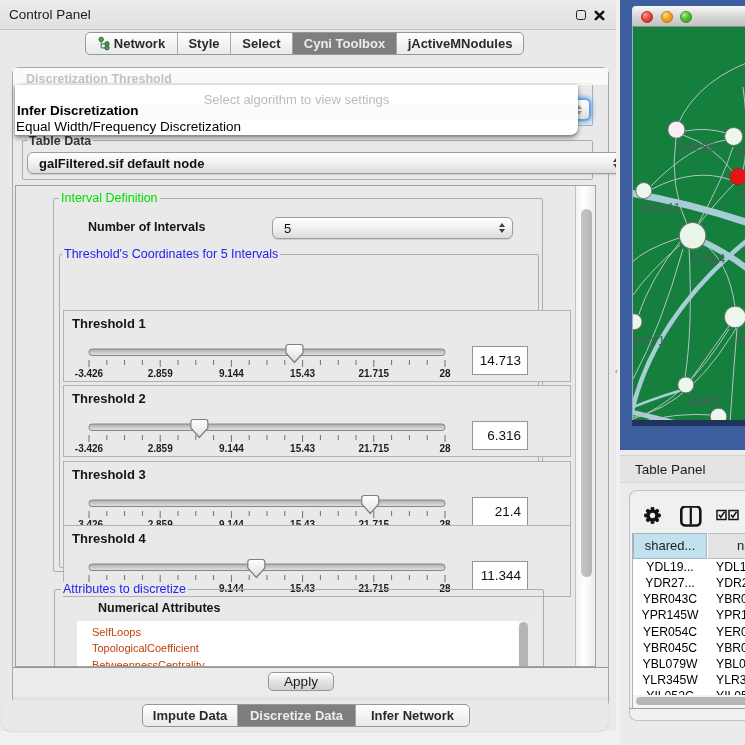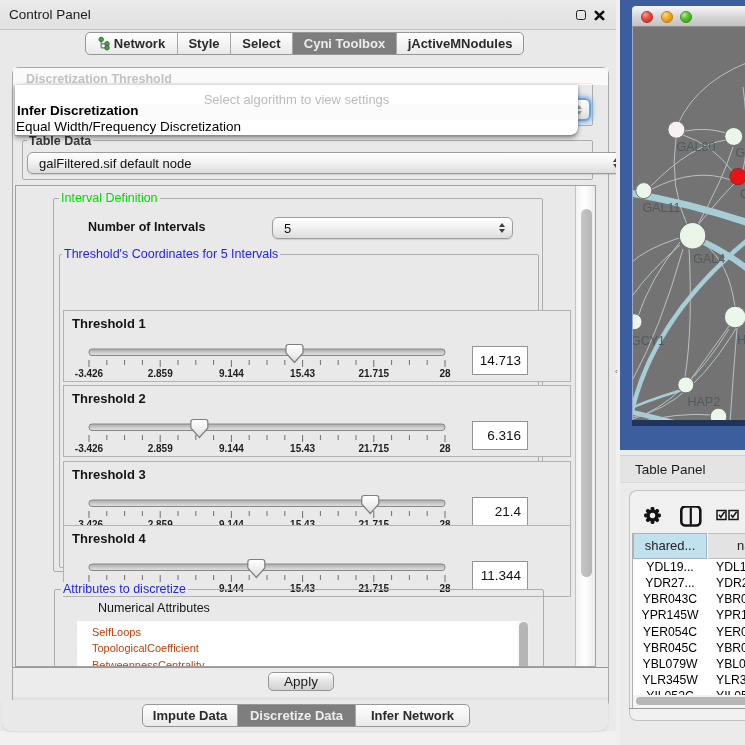--- a/index.html
+++ b/index.html
@@ -60,21 +60,21 @@
 <div class="group" style="left:22px;top:83px;width:571px;height:43px;"></div>
 <div class="combo" style="left:27px;top:98px;width:564px;height:23px;border:2px solid #6ba3e2;box-shadow:0 0 4px 1.5px #79b0e8;">
   <div class="ar">
       <div class="arr-up" style="border-bottom-color:#9a9a9a;"></div>
       <div class="arr-dn" style="border-top-color:#9a9a9a;"></div>
     </div>
 </div>
 
 <div class="group" style="left:22px;top:140px;width:571px;height:40px;"></div>
 <div class="gtitle" style="left:27px;top:134px;font-weight:bold;color:#383838;">Table Data</div>
-<div class="combo" style="left:27px;top:152px;width:600px;height:22px;line-height:21px;">
+<div class="combo" style="left:27px;top:152px;width:600px;height:22px;line-height:21px;font-weight:bold;">
   <span style="margin-left:11px;">galFiltered.sif default node</span>
   <div class="ar">
       <div class="arr-up"></div>
       <div class="arr-dn"></div>
     </div>
 </div>
 
 <div class="viewport">
 
   <div style="position:absolute;left:0;top:0;width:561px;height:482px;">
@@ -285,21 +285,21 @@
           <text x="381.00" y="65.5" text-anchor="middle" font-size="10" font-weight="bold" fill="#1d1d1d">28</text>
 <g transform="translate(192.32,33)">
             <path d="M -6 0.5 h 12 q 2.5 0 2.5 2.5 v 6 l -8.5 9.5 l -8.5 -9.5 v -6 q 0 -2.5 2.5 -2.5 z" fill="url(#th4)" stroke="#7e7e7e" stroke-width="1.2"></path>
           </g>
 </svg>
 <div class="tval">11.344</div>
 </div>
 
     <div class="group" style="left:38px;top:403px;width:490px;height:90px;"></div>
     <div class="gtitle" style="left:45px;top:396px;color:#2222ee;">Attributes to discretize</div>
-    <div class="abs" style="left:45px;top:415px;font-size:12.5px;font-weight:normal;color:#141414;padding-left:37px;">Numerical Attributes</div>
+    <div class="abs" style="left:45px;top:415px;font-size:12.5px;font-weight:bold;color:#141414;padding-left:37px;">Numerical Attributes</div>
     <div class="abs" style="left:61px;top:435px;width:452px;height:47px;background:#fff;">
       <div style="position:absolute;left:15px;top:3px;font-size:11px;color:#c2410c;line-height:16.3px;">SelfLoops<br>TopologicalCoefficient<br>BetweennessCentrality</div>
       <div style="position:absolute;right:0;top:0;width:12px;height:47px;background:linear-gradient(90deg,#fdfdfd,#ececec);">
         <div style="position:absolute;left:1.5px;top:1px;width:9px;height:60px;background:#b5b5b5;border-radius:5px;"></div>
       </div>
     </div>
   </div>
 
   <div style="position:absolute;right:0;top:0;width:20px;height:482px;background:linear-gradient(90deg,#f2f2f2,#ffffff 45%,#eaeaea);border-left:1px solid #c2c2c2;">
     <div style="position:absolute;left:5px;top:23px;width:10.5px;height:368px;background:linear-gradient(90deg,#c6c6c6,#b5b5b5);border-radius:6px;"></div>
@@ -350,21 +350,21 @@
           <stop offset="0.45" stop-color="#58c234"></stop>
           <stop offset="1" stop-color="#3b9a18"></stop>
         </radialGradient>
     </defs>
     <circle cx="15" cy="11" r="5.6" fill="url(#rg)" stroke="#a02d22" stroke-width="0.8"></circle>
     <circle cx="35" cy="11" r="5.6" fill="url(#og)" stroke="#ad7a13" stroke-width="0.8"></circle>
     <circle cx="54" cy="11" r="5.6" fill="url(#gg)" stroke="#3e8a1d" stroke-width="0.8"></circle>
   </svg>
 </div>
 
-<div class="abs" style="left:632px;top:27px;width:113px;height:393px;background:#737373;overflow:hidden;border-left:1px solid #9eabc4;">
+<div class="abs" style="left:632px;top:27px;width:113px;height:393px;background:#15803d;overflow:hidden;border-left:1px solid #9eabc4;">
   <svg width="113" height="393" viewBox="0 0 113 393">
     <g stroke-width="1">
         <path d="M -3 166 Q 55 176 116 196" stroke="#a7cdd6" stroke-width="7" fill="none"></path>
         <path d="M 60 210 Q 92 224 116 243" stroke="#a7cdd6" stroke-width="6" fill="none"></path>
         <path d="M 116 212 Q 20 290 -2 388" stroke="#a7cdd6" stroke-width="4.5" fill="none"></path>
         <path d="M -2 385 Q 25 391 62 401" stroke="#a7cdd6" stroke-width="5" fill="none"></path>
         <path d="M 0 380 Q 30 368 60 360" stroke="#a7cdd6" stroke-width="2.5" fill="none"></path>
         <path d="M 0 390 Q 60 380 112 286" stroke="#b9c1c5" stroke-width="1" fill="none"></path>
         <path d="M 130 30 Q 66 50 45 97" stroke="#b9c1c5" fill="none"></path>
         <path d="M 43 111 Q 36 160 55 200" stroke="#b9c1c5" fill="none"></path>

